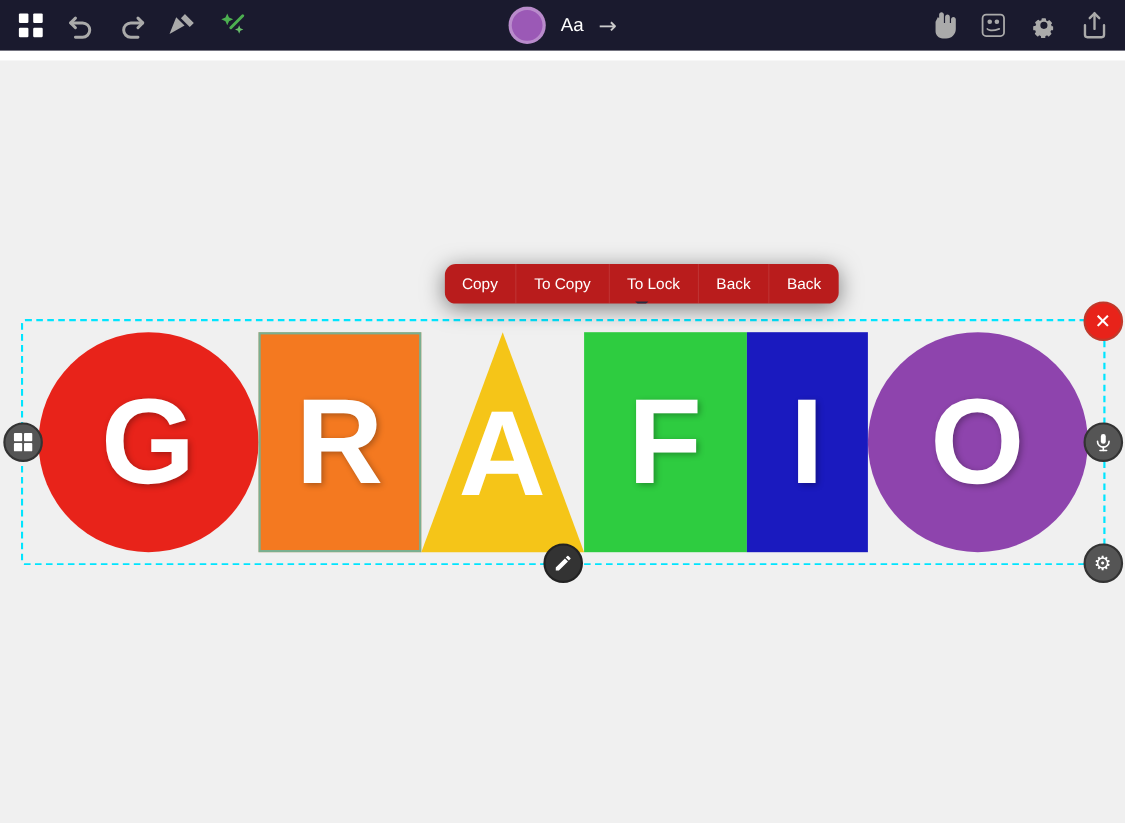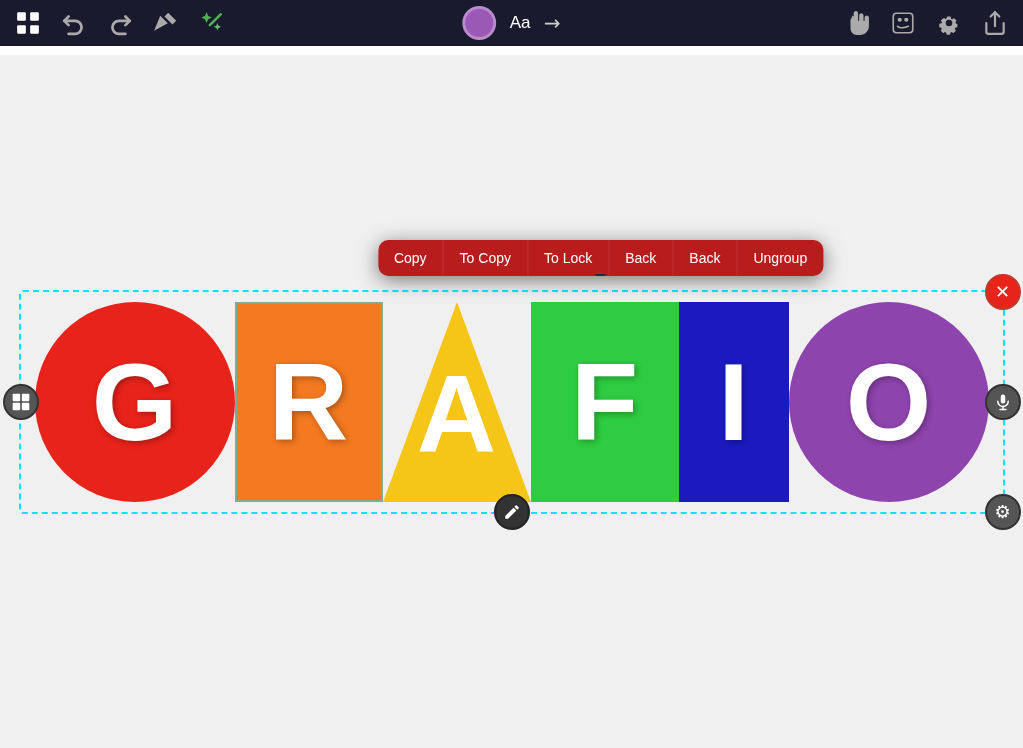--- a/index.html
+++ b/index.html
@@ -339,21 +339,20 @@
 <div class="canvas-area">
 
   <div class="selection-group">
 
     <div class="context-menu">
       <div class="cm-item">Copy</div>
       <div class="cm-item">To Copy</div>
       <div class="cm-item">To Lock</div>
       <div class="cm-item">Back</div>
       <div class="cm-item">Back</div>
-      <div class="cm-item">Ungroup</div>
     </div>
 
     <div class="side-btn btn-layers">
       <svg width="20" height="20" viewBox="0 0 24 24" fill="white">
         <rect x="2" y="2" width="9" height="9" rx="1"></rect>
         <rect x="13" y="2" width="9" height="9" rx="1"></rect>
         <rect x="2" y="13" width="9" height="9" rx="1"></rect>
         <rect x="13" y="13" width="9" height="9" rx="1"></rect>
       </svg>
     </div>

